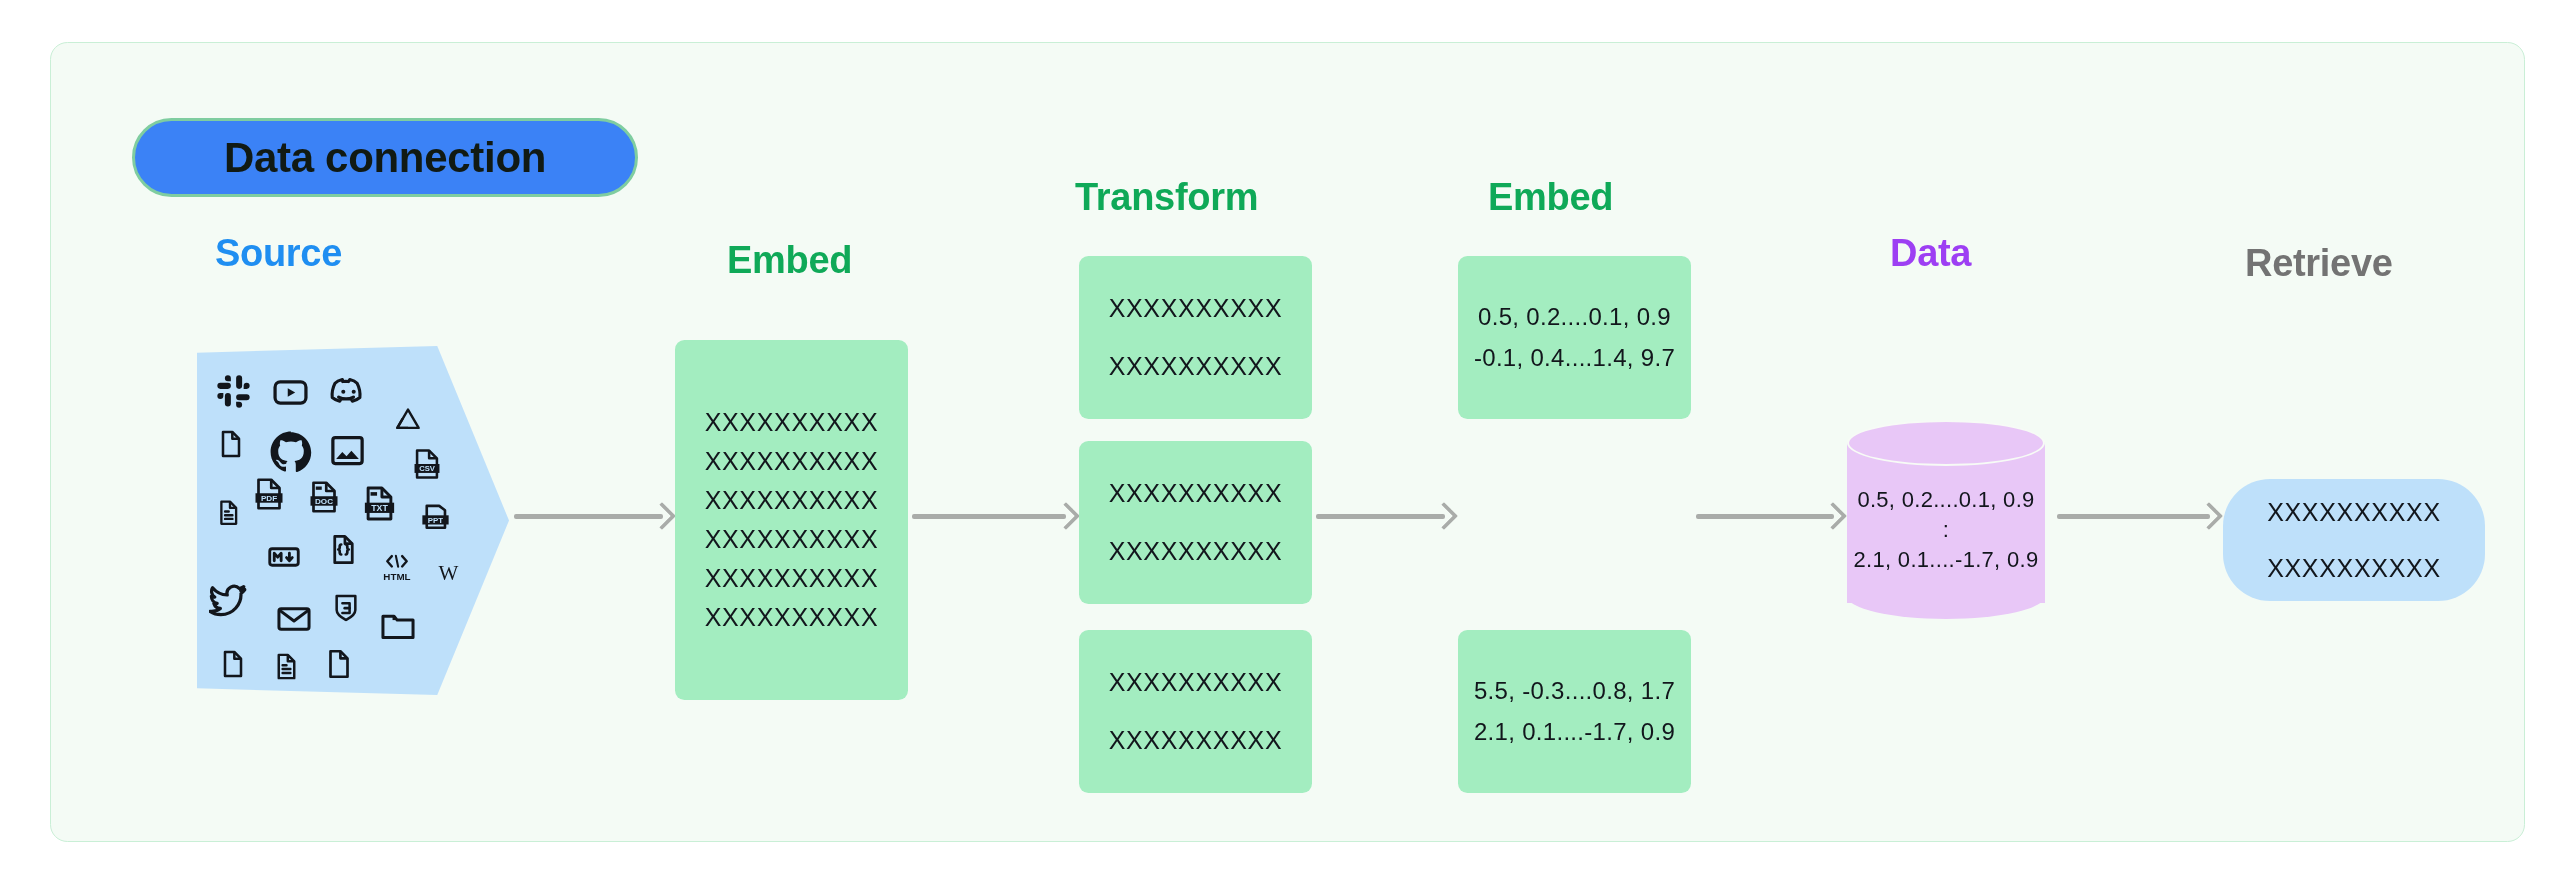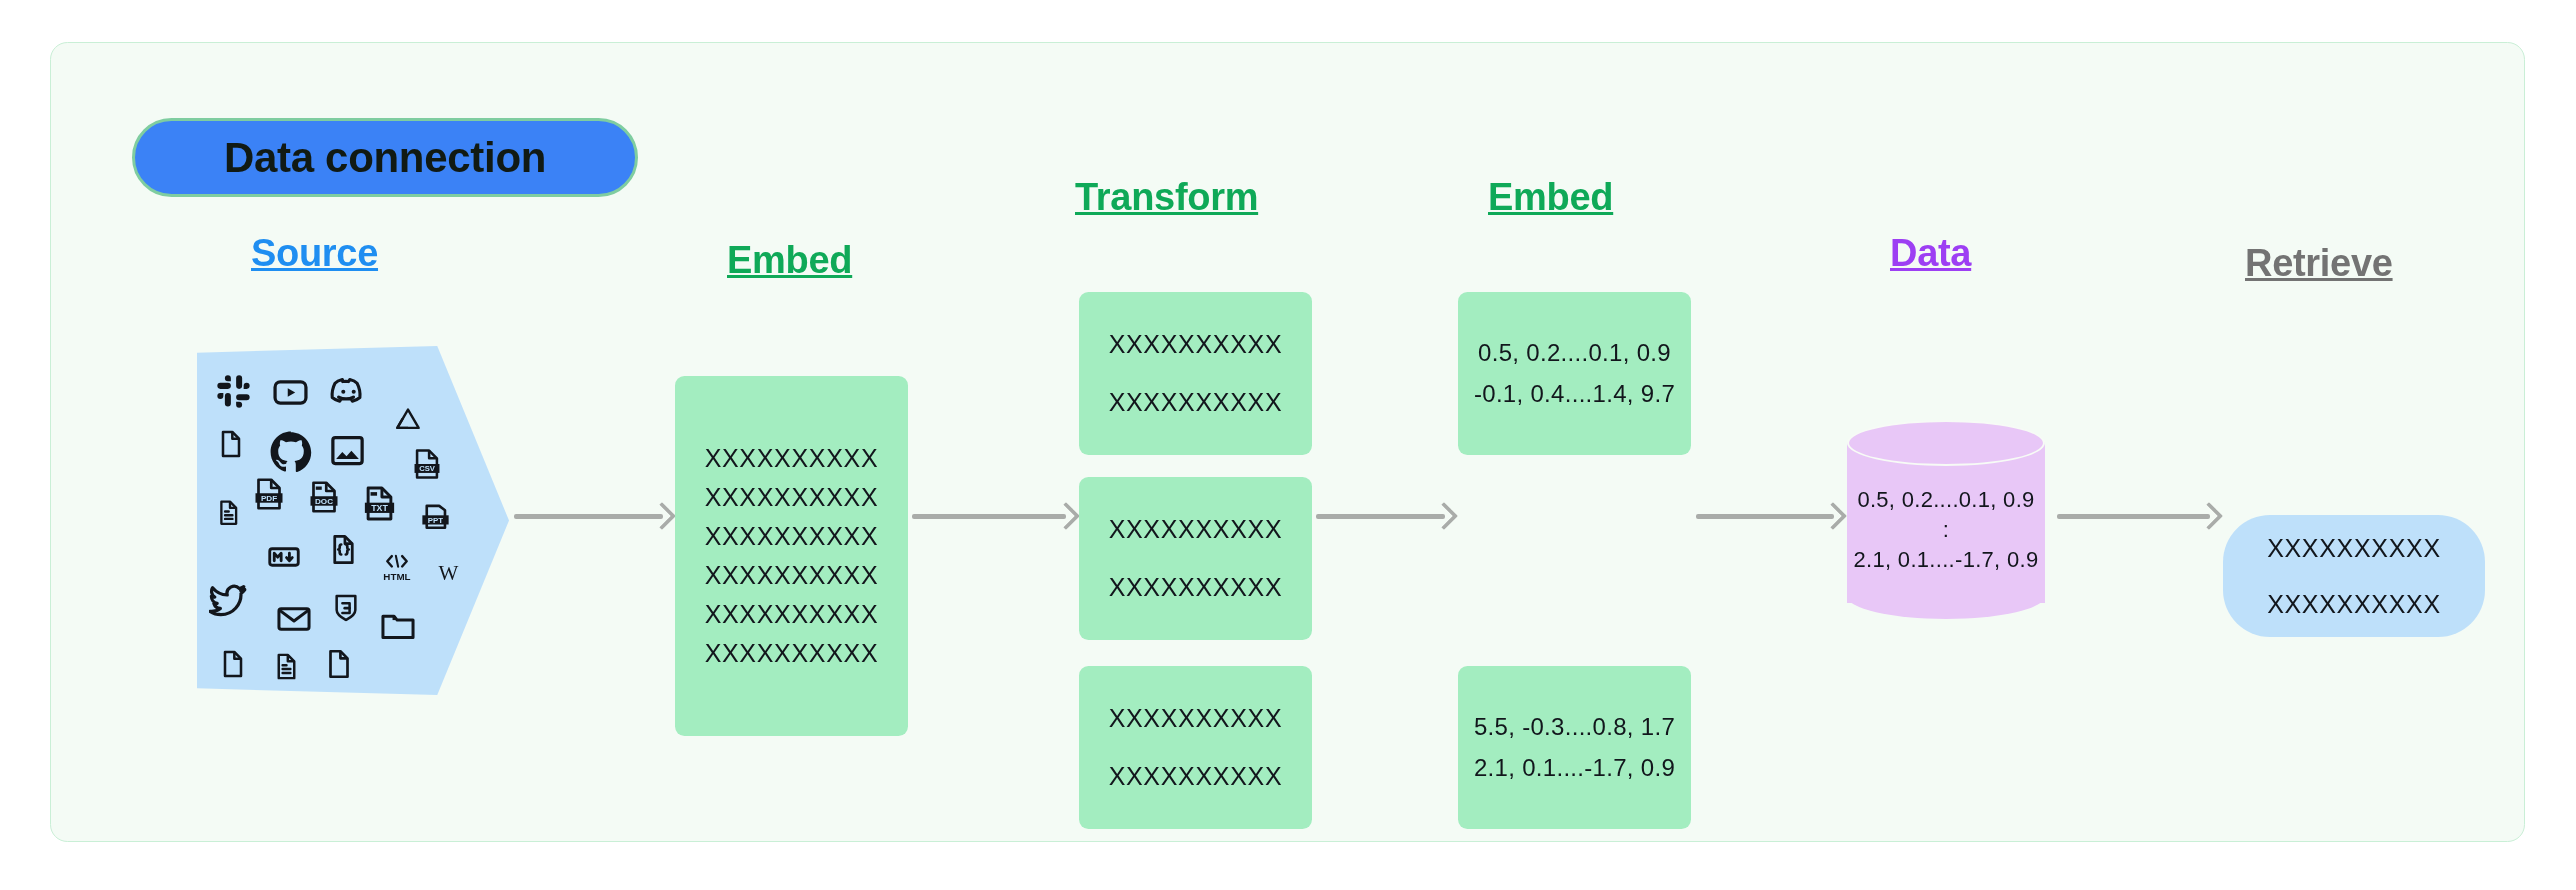--- a/index.html
+++ b/index.html
@@ -50,23 +50,22 @@
     white-space: nowrap;
   }
 
   
   .stage-heading {
     position: absolute;
     font-size: 38px;
     font-weight: bold;
     white-space: nowrap;
     letter-spacing: -0.3px;
-    text-decoration: underline;
-  }
-  #heading-source   { left: 164px;  top: 189px; color: #1F8EF1; margin-left: 36px; }
+  }
+  #heading-source   { left: 164px;  top: 189px; color: #1F8EF1; }
   #heading-load     { left: 676px; top: 196px; color: #0FA958; }
   #heading-transform{ left: 1024px; top: 133px; color: #0FA958; }
   #heading-embed    { left: 1437px; top: 133px; color: #0FA958; }
   #heading-store    { left: 1839px; top: 189px; color: #9D3FF3; }
   #heading-retrieve { left: 2194px; top: 199px; color: #737373; }
 
   
   #source-shape {
     position: absolute;
     left: 146px;
@@ -95,21 +94,20 @@
   
   .data-box {
     position: absolute;
     background: #A3EDC0;
     border-radius: 9.4px;
     box-sizing: border-box;
     display: flex;
     flex-direction: column;
     align-items: center;
     justify-content: center;
-    margin-top: 36px;
   }
   .data-box.blue { background: #BEE0FA; border-radius: 47px; }
 
   .box-line {
     font-size: 24px;
     color: #12161C;
     letter-spacing: 0.3px;
     white-space: nowrap;
     font-weight: normal;
   }

